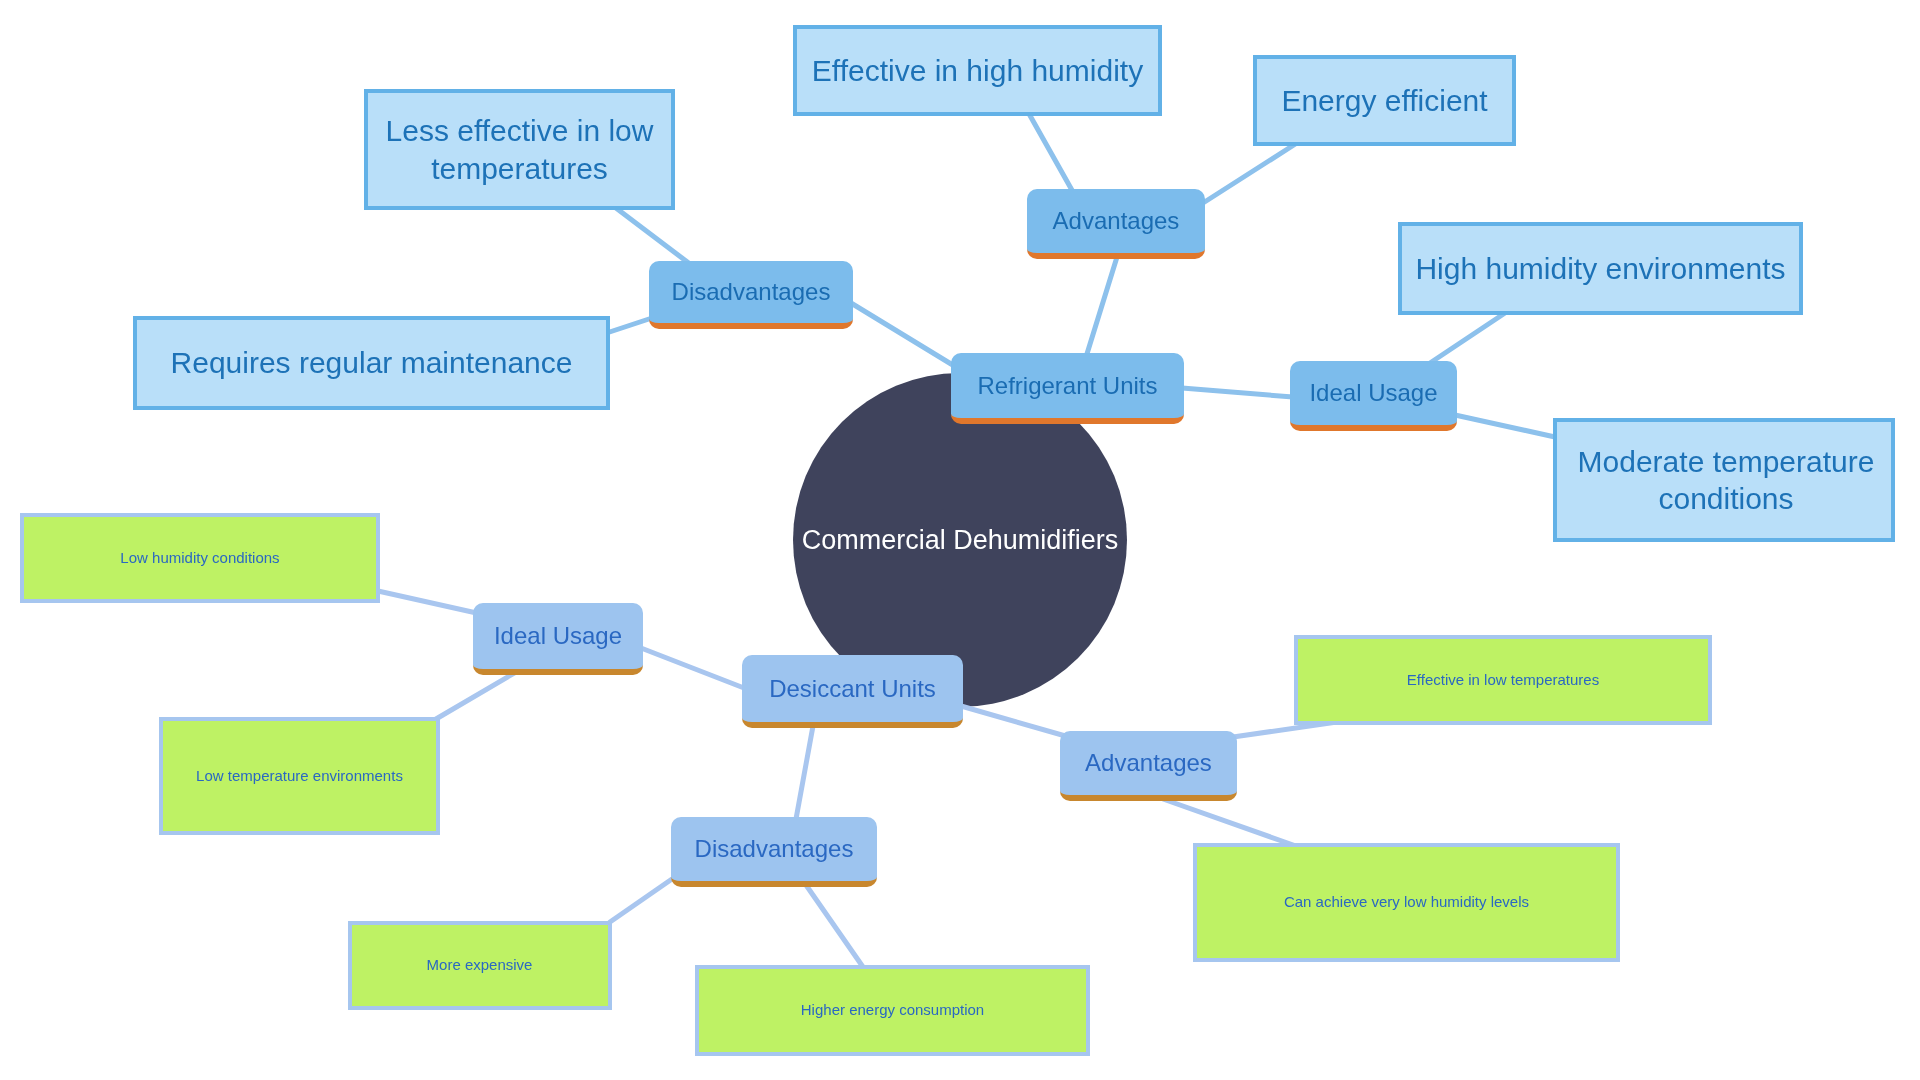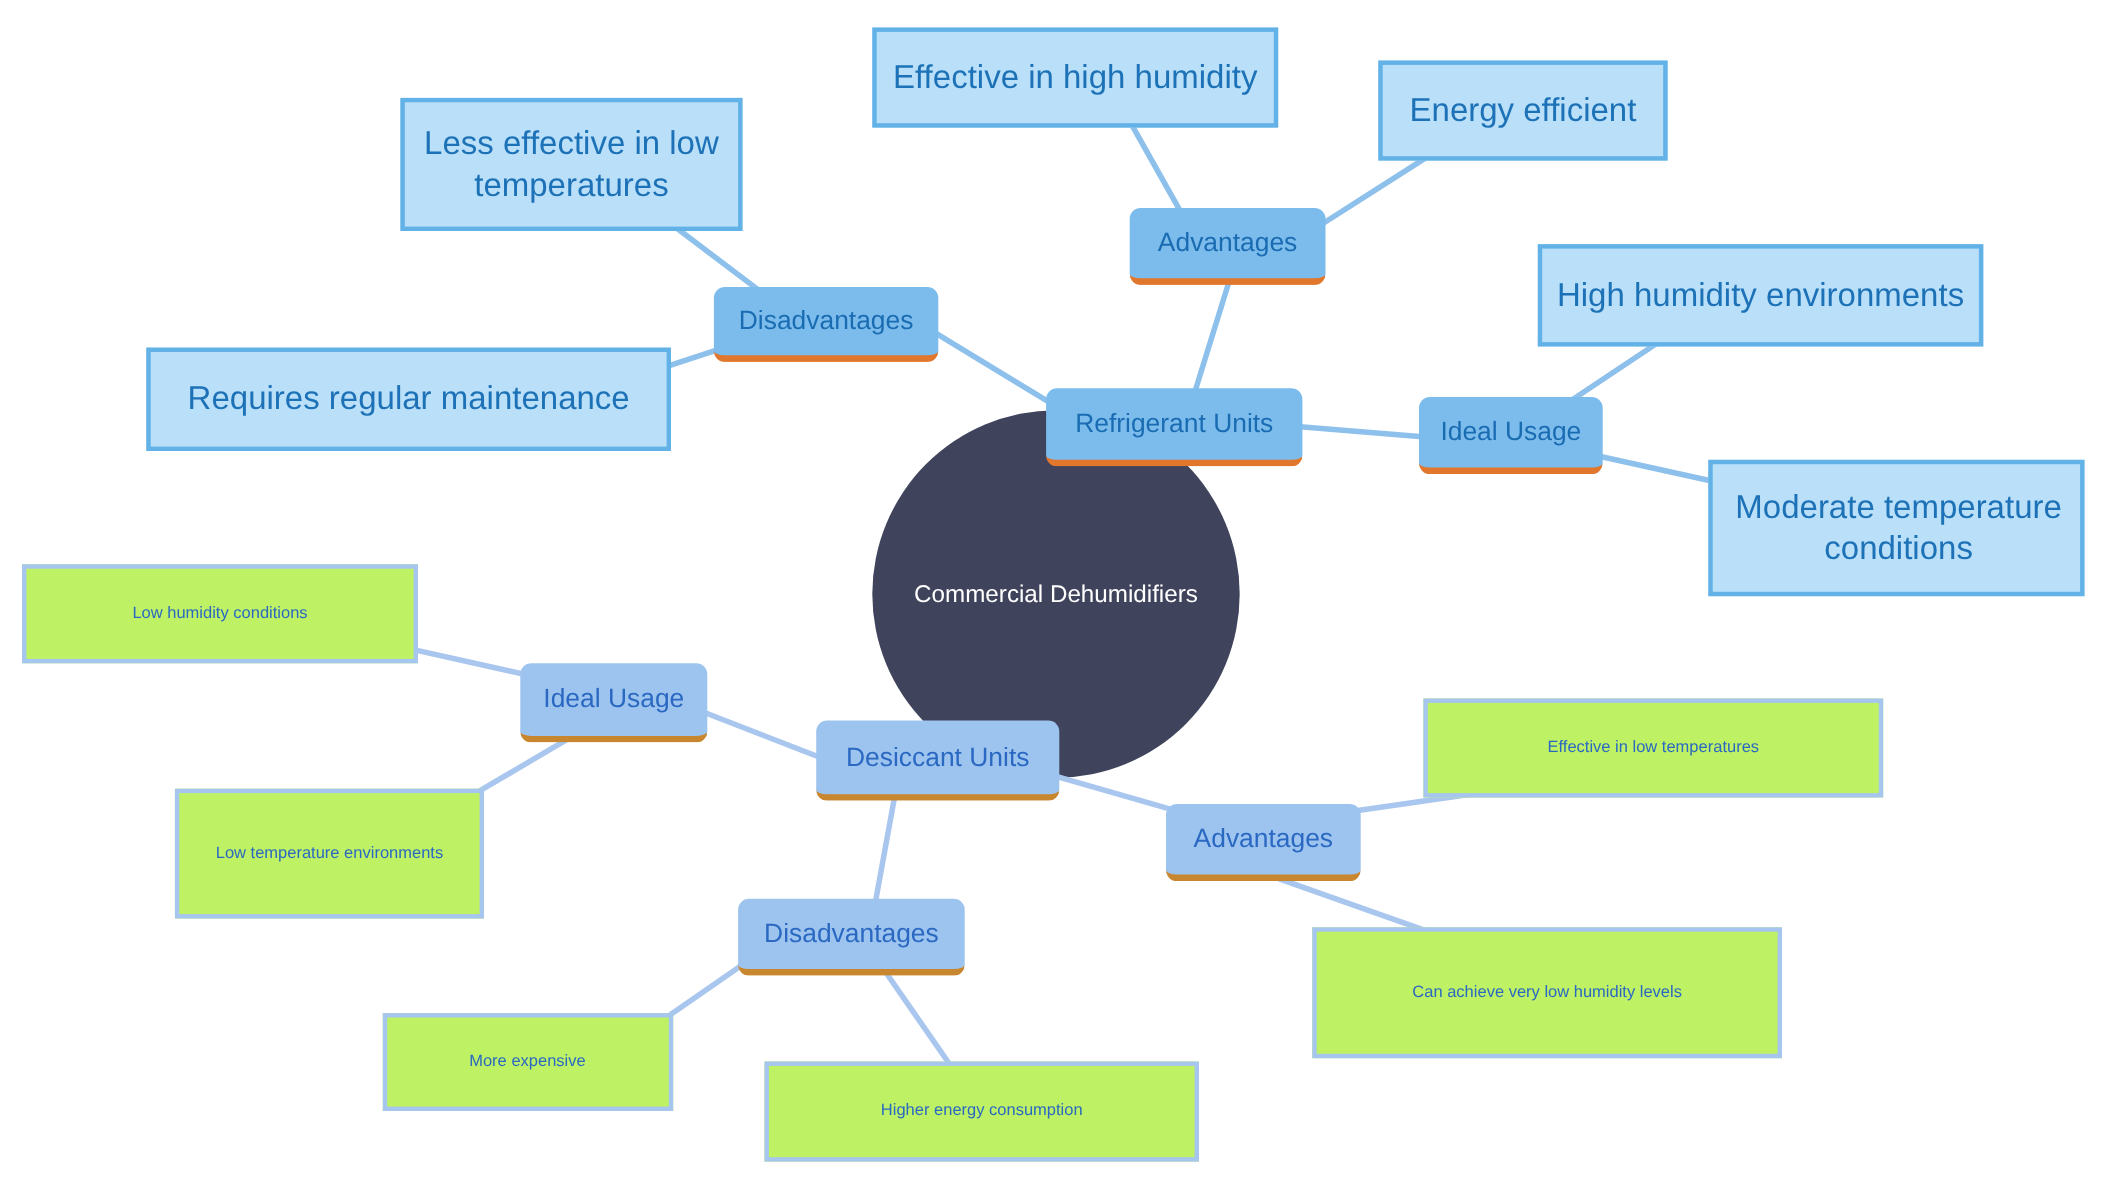--- a/index.html
+++ b/index.html
@@ -29,21 +29,21 @@
     position: absolute;
     left: 793px; top: 373px;
     width: 334px; height: 334px;
     border-radius: 50%;
     background: #3f435c;
     color: #ffffff;
     display: flex;
     align-items: center;
     justify-content: center;
     text-align: center;
-    font-size: 22px;
+    font-size: 27px;
     z-index: 1;
   }
 
   .node {
     position: absolute;
     display: flex;
     align-items: center;
     justify-content: center;
     text-align: center;
     box-sizing: border-box;

